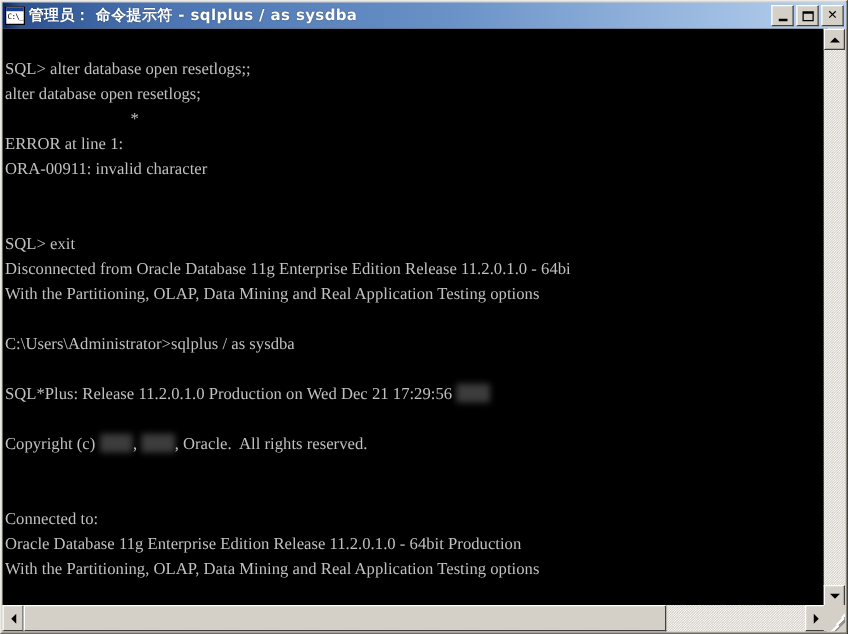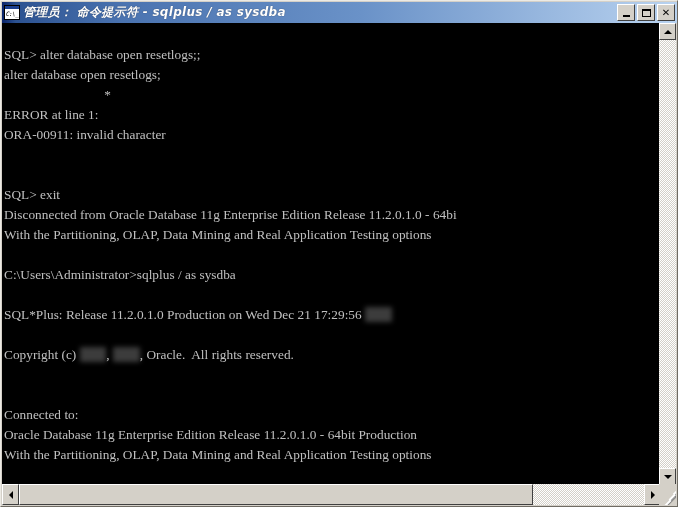--- a/index.html
+++ b/index.html
@@ -32,21 +32,20 @@
   #titlebar {
     position: absolute;
     left: 1px;
     top: 1px;
     width: 676px;
     height: 21px;
     background: linear-gradient(to right, #0a246a 0px, #2c5291 14px, #4a73b0 120px, #6a92c8 360px, #a6c3e6 600px, #b9d3f0 676px);
     display: flex;
     align-items: center;
     overflow: hidden;
-    font-style: italic;
   }
   #title-icon {
     width: 16px;
     height: 15px;
     margin-left: 2px;
     margin-right: 3px;
     flex: 0 0 auto;
     background: #fff;
     border: 1px solid #000;
     box-sizing: border-box;

